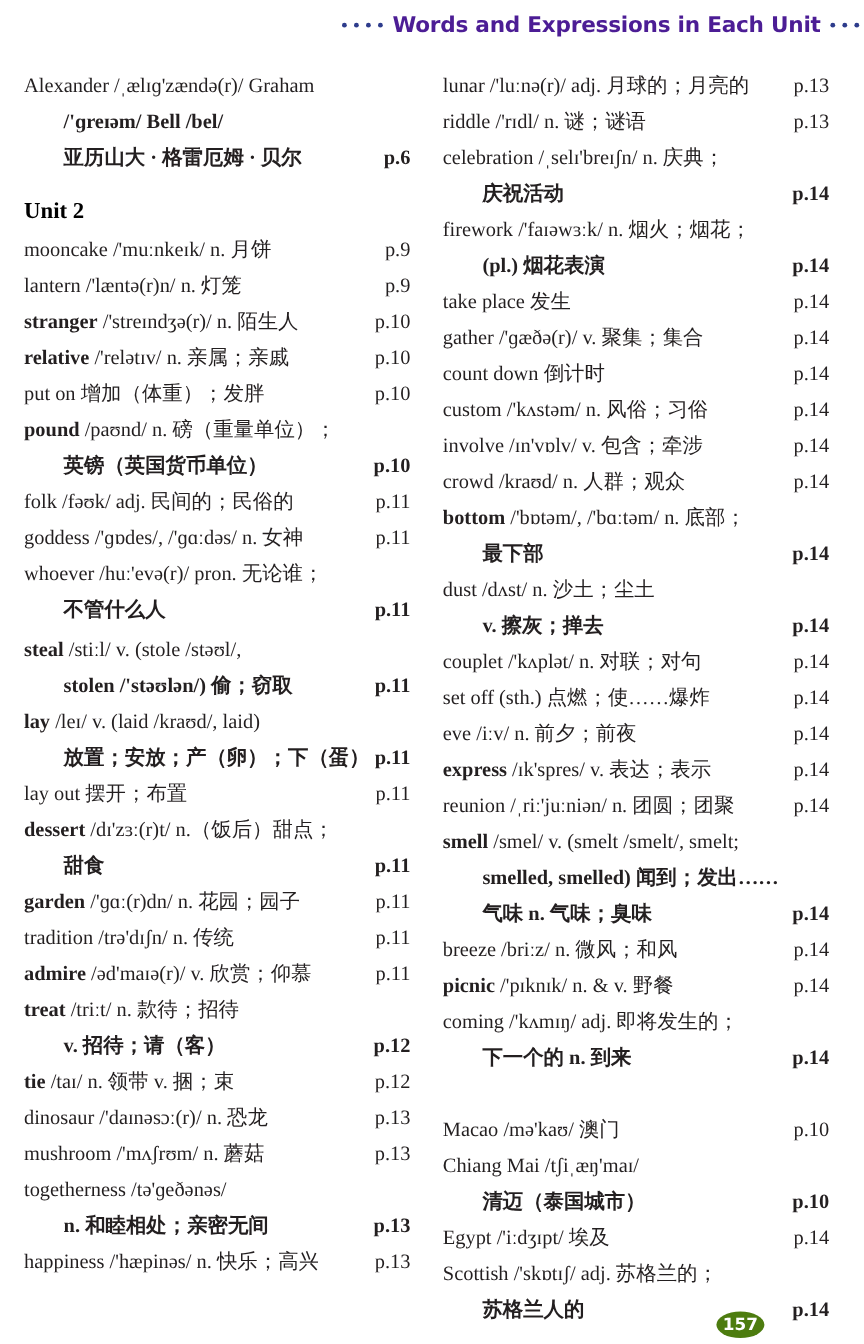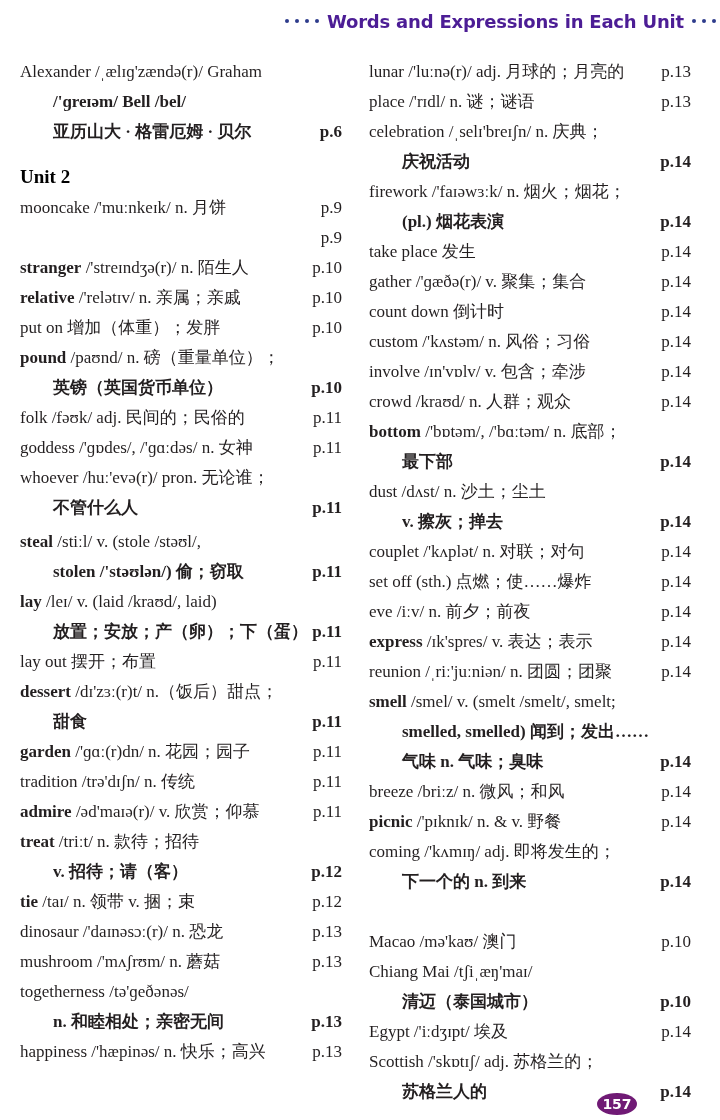--- a/index.html
+++ b/index.html
@@ -74,21 +74,21 @@
       font-weight: bold;
       color: #000000;
     }
     .page-badge {
       position: absolute;
       left: 597px;
       top: 1093px;
       width: 40px;
       height: 22px;
       border-radius: 50%;
-      background: #701a75;
+      background: #4d7c0f;
       color: #ffffff;
       font-family: "DejaVu Sans", "Liberation Sans", sans-serif;
       font-weight: bold;
       font-size: 14px;
       line-height: 22px;
       text-align: center;
     }
   </style>
 </head>
 <body>
@@ -112,21 +112,21 @@
   <div>
     <div class="entry-line"><span class="text">Alexander /ˌælɪɡ'zændə(r)/ Graham</span></div>
     <div class="entry-line cont"><span class="text">/'ɡreɪəm/ Bell /bel/</span></div>
     <div class="entry-line cont"><span class="text">亚历山大 · 格雷厄姆 · 贝尔</span><span class="page">p.6</span></div>
   </div>
 
   <div class="unit-heading">Unit 2</div>
 
   <div>
     <div class="entry-line"><span class="text"><span>mooncake</span><span> /'muːnkeɪk/ n. 月饼</span></span><span class="page">p.9</span></div>
-    <div class="entry-line"><span class="page">p.9</span></div>
+    <div class="entry-line"><span class="text"><span>lantern</span><span> /'læntə(r)n/ n. 灯笼</span></span><span class="page">p.9</span></div>
     <div class="entry-line"><span class="text"><span class="hw">stranger</span><span> /'streɪndʒə(r)/ n. 陌生人</span></span><span class="page">p.10</span></div>
     <div class="entry-line"><span class="text"><span class="hw">relative</span><span> /'relətɪv/ n. 亲属；亲戚</span></span><span class="page">p.10</span></div>
     <div class="entry-line"><span class="text"><span>put on</span><span> 增加（体重）；发胖</span></span><span class="page">p.10</span></div>
     <div class="entry-line"><span class="text"><span class="hw">pound</span><span> /paʊnd/ n. 磅（重量单位）；</span></span></div>
     <div class="entry-line cont"><span class="text">英镑（英国货币单位）</span><span class="page">p.10</span></div>
     <div class="entry-line"><span class="text"><span>folk</span><span> /fəʊk/ adj. 民间的；民俗的</span></span><span class="page">p.11</span></div>
     <div class="entry-line"><span class="text"><span>goddess</span><span> /'ɡɒdes/, /'ɡɑːdəs/ n. 女神</span></span><span class="page">p.11</span></div>
     <div class="entry-line"><span class="text"><span>whoever</span><span> /huː'evə(r)/ pron. 无论谁；</span></span></div>
     <div class="entry-line cont"><span class="text">不管什么人</span><span class="page">p.11</span></div>
     <div class="entry-line" style="margin-top:4px"><span class="text"><span class="hw">steal</span><span> /stiːl/ v. (stole /stəʊl/,</span></span></div>
@@ -146,21 +146,21 @@
     <div class="entry-line"><span class="text"><span>mushroom</span><span> /'mʌʃrʊm/ n. 蘑菇</span></span><span class="page">p.13</span></div>
     <div class="entry-line"><span class="text"><span>togetherness</span><span> /tə'ɡeðənəs/</span></span></div>
     <div class="entry-line cont"><span class="text">n. 和睦相处；亲密无间</span><span class="page">p.13</span></div>
     <div class="entry-line"><span class="text"><span>happiness</span><span> /'hæpinəs/ n. 快乐；高兴</span></span><span class="page">p.13</span></div>
   </div>
 </div>
 
 <div class="col col-right">
   <div>
     <div class="entry-line"><span class="text"><span>lunar</span><span> /'luːnə(r)/ adj. 月球的；月亮的</span></span><span class="page">p.13</span></div>
-    <div class="entry-line"><span class="text"><span>place</span><span> /'rɪdl/ n. 谜；谜语</span></span><span class="page">p.13</span></div>
+    <div class="entry-line"><span class="text"><span>riddle</span><span> /'rɪdl/ n. 谜；谜语</span></span><span class="page">p.13</span></div>
     <div class="entry-line"><span class="text"><span>celebration</span><span> /ˌselɪ'breɪʃn/ n. 庆典；</span></span></div>
     <div class="entry-line cont"><span class="text">庆祝活动</span><span class="page">p.14</span></div>
     <div class="entry-line"><span class="text"><span>firework</span><span> /'faɪəwɜːk/ n. 烟火；烟花；</span></span></div>
     <div class="entry-line cont"><span class="text">(pl.) 烟花表演</span><span class="page">p.14</span></div>
     <div class="entry-line"><span class="text"><span>take place</span><span> 发生</span></span><span class="page">p.14</span></div>
     <div class="entry-line"><span class="text"><span>gather</span><span> /'ɡæðə(r)/ v. 聚集；集合</span></span><span class="page">p.14</span></div>
     <div class="entry-line"><span class="text"><span>count down</span><span> 倒计时</span></span><span class="page">p.14</span></div>
     <div class="entry-line"><span class="text"><span>custom</span><span> /'kʌstəm/ n. 风俗；习俗</span></span><span class="page">p.14</span></div>
     <div class="entry-line"><span class="text"><span>involve</span><span> /ɪn'vɒlv/ v. 包含；牵涉</span></span><span class="page">p.14</span></div>
     <div class="entry-line"><span class="text"><span>crowd</span><span> /kraʊd/ n. 人群；观众</span></span><span class="page">p.14</span></div>

